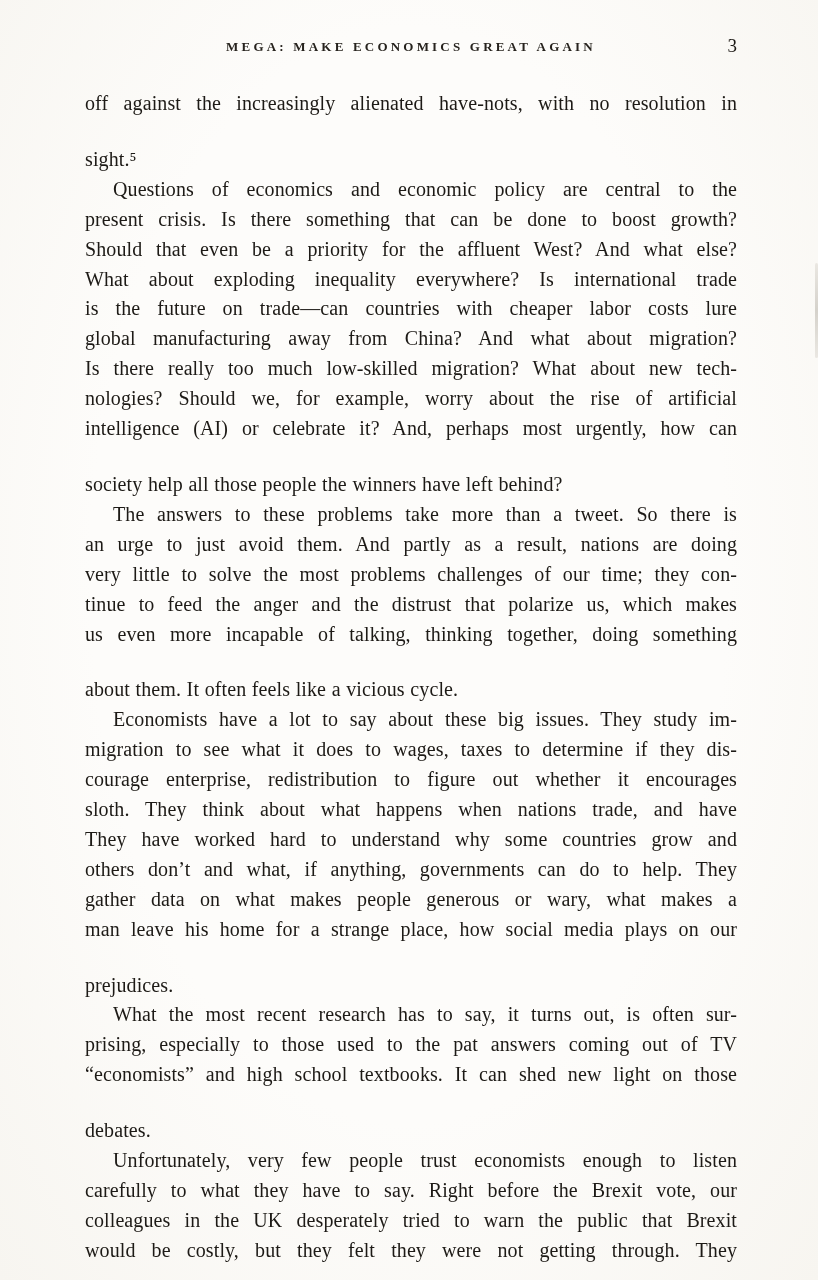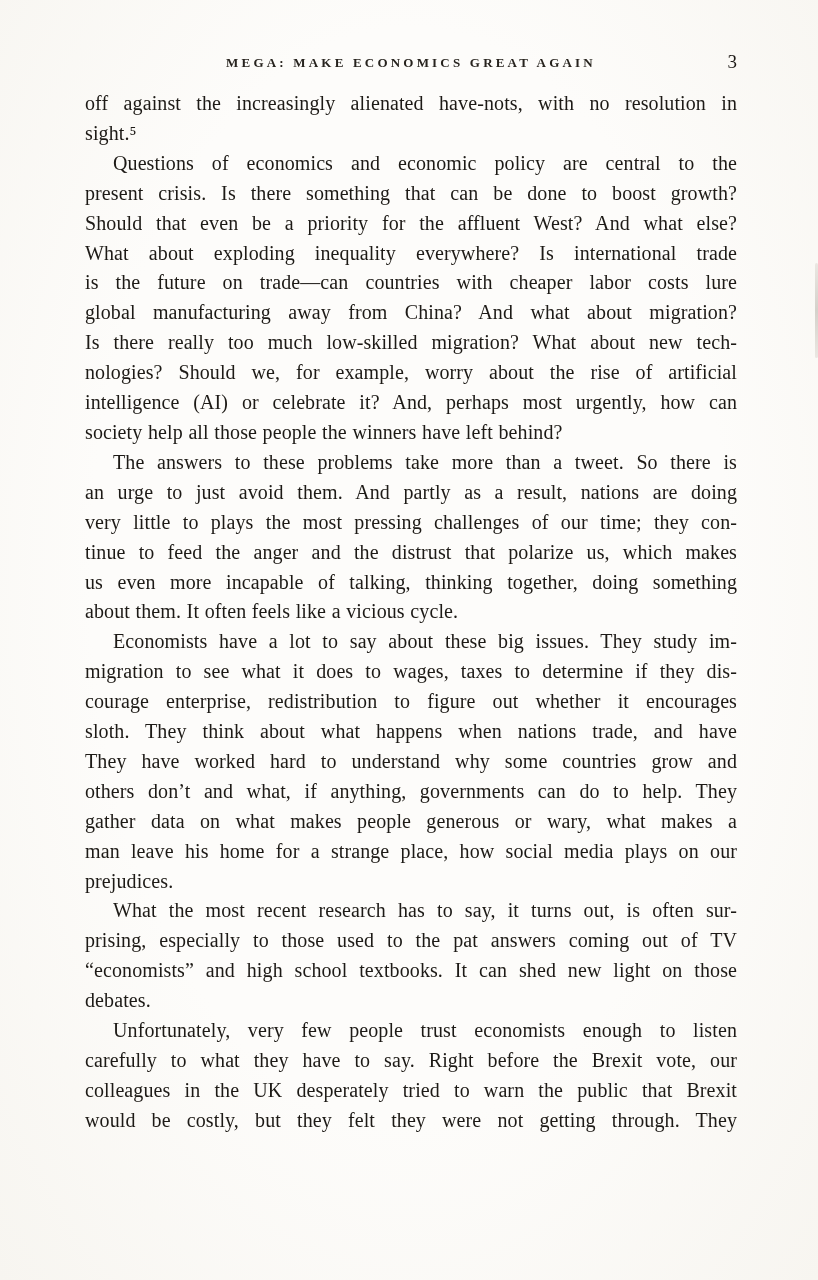--- a/index.html
+++ b/index.html
@@ -15,21 +15,21 @@
     font-family: "Liberation Serif", serif;
     color: #1d1a16;
   }
   .page {
     position: absolute;
     inset: 0;
     background: radial-gradient(ellipse at 50% 45%, #fdfcfa 55%, #f7f5f0 100%);
   }
   .header {
     position: absolute;
-    top: 52px;
+    top: 36px;
     left: 85px;
     width: 652px;
     height: 26px;
   }
   .running-title {
     display: block;
     text-align: center;
     font-size: 13px;
     font-weight: 600;
     letter-spacing: 3.2px;
@@ -54,21 +54,21 @@
     letter-spacing: 0.1px;
     word-spacing: 0.5px;
   }
   .para { margin: 0; }
   .line {
     line-height: 29.9px;
     text-align: justify;
     white-space: normal;
   }
   .line.j { text-align-last: justify; }
-  .line.last { text-align-last: left; }
+  .line.last { text-align-last: left; margin-top: 26px; }
   .p-indent .line:first-child { text-indent: 28px; }
   .edge-shadow {
     position: absolute;
     right: 0;
     top: 263px;
     width: 3px;
     height: 95px;
     border-radius: 2px;
     opacity: 0.55;
     background: linear-gradient(#ddd9d2, #b6b1a8 50%, #ddd9d2);
@@ -96,21 +96,21 @@
         <div class="line j">is the future on trade—can countries with cheaper labor costs lure</div>
         <div class="line j">global manufacturing away from China? And what about migration?</div>
         <div class="line j">Is there really too much low-skilled migration? What about new tech-</div>
         <div class="line j">nologies? Should we, for example, worry about the rise of artificial</div>
         <div class="line j">intelligence (AI) or celebrate it? And, perhaps most urgently, how can</div>
         <div class="line last">society help all those people the winners have left behind?</div>
       </div>
       <div class="para p-indent">
         <div class="line j">The answers to these problems take more than a tweet. So there is</div>
         <div class="line j">an urge to just avoid them. And partly as a result, nations are doing</div>
-        <div class="line j">very little to plays the most pressing challenges of our time; they con-</div>
+        <div class="line j">very little to solve the most problems challenges of our time; they con-</div>
         <div class="line j">tinue to feed the anger and the distrust that polarize us, which makes</div>
         <div class="line j">us even more incapable of talking, thinking together, doing something</div>
         <div class="line last">about them. It often feels like a vicious cycle.</div>
       </div>
       <div class="para p-indent">
         <div class="line j">Economists have a lot to say about these big issues. They study im-</div>
         <div class="line j">migration to see what it does to wages, taxes to determine if they dis-</div>
         <div class="line j">courage enterprise, redistribution to figure out whether it encourages</div>
         <div class="line j">sloth. They think about what happens when nations trade, and have</div>
         <div class="line j">They have worked hard to understand why some countries grow and</div>

